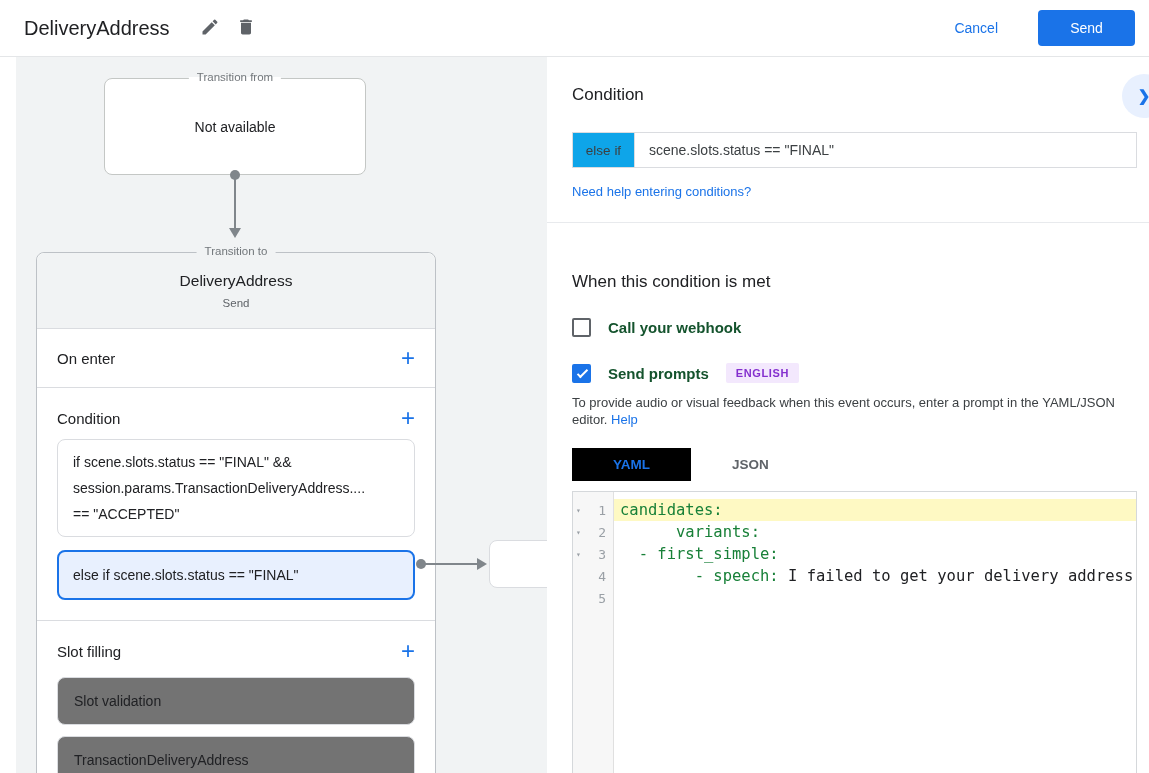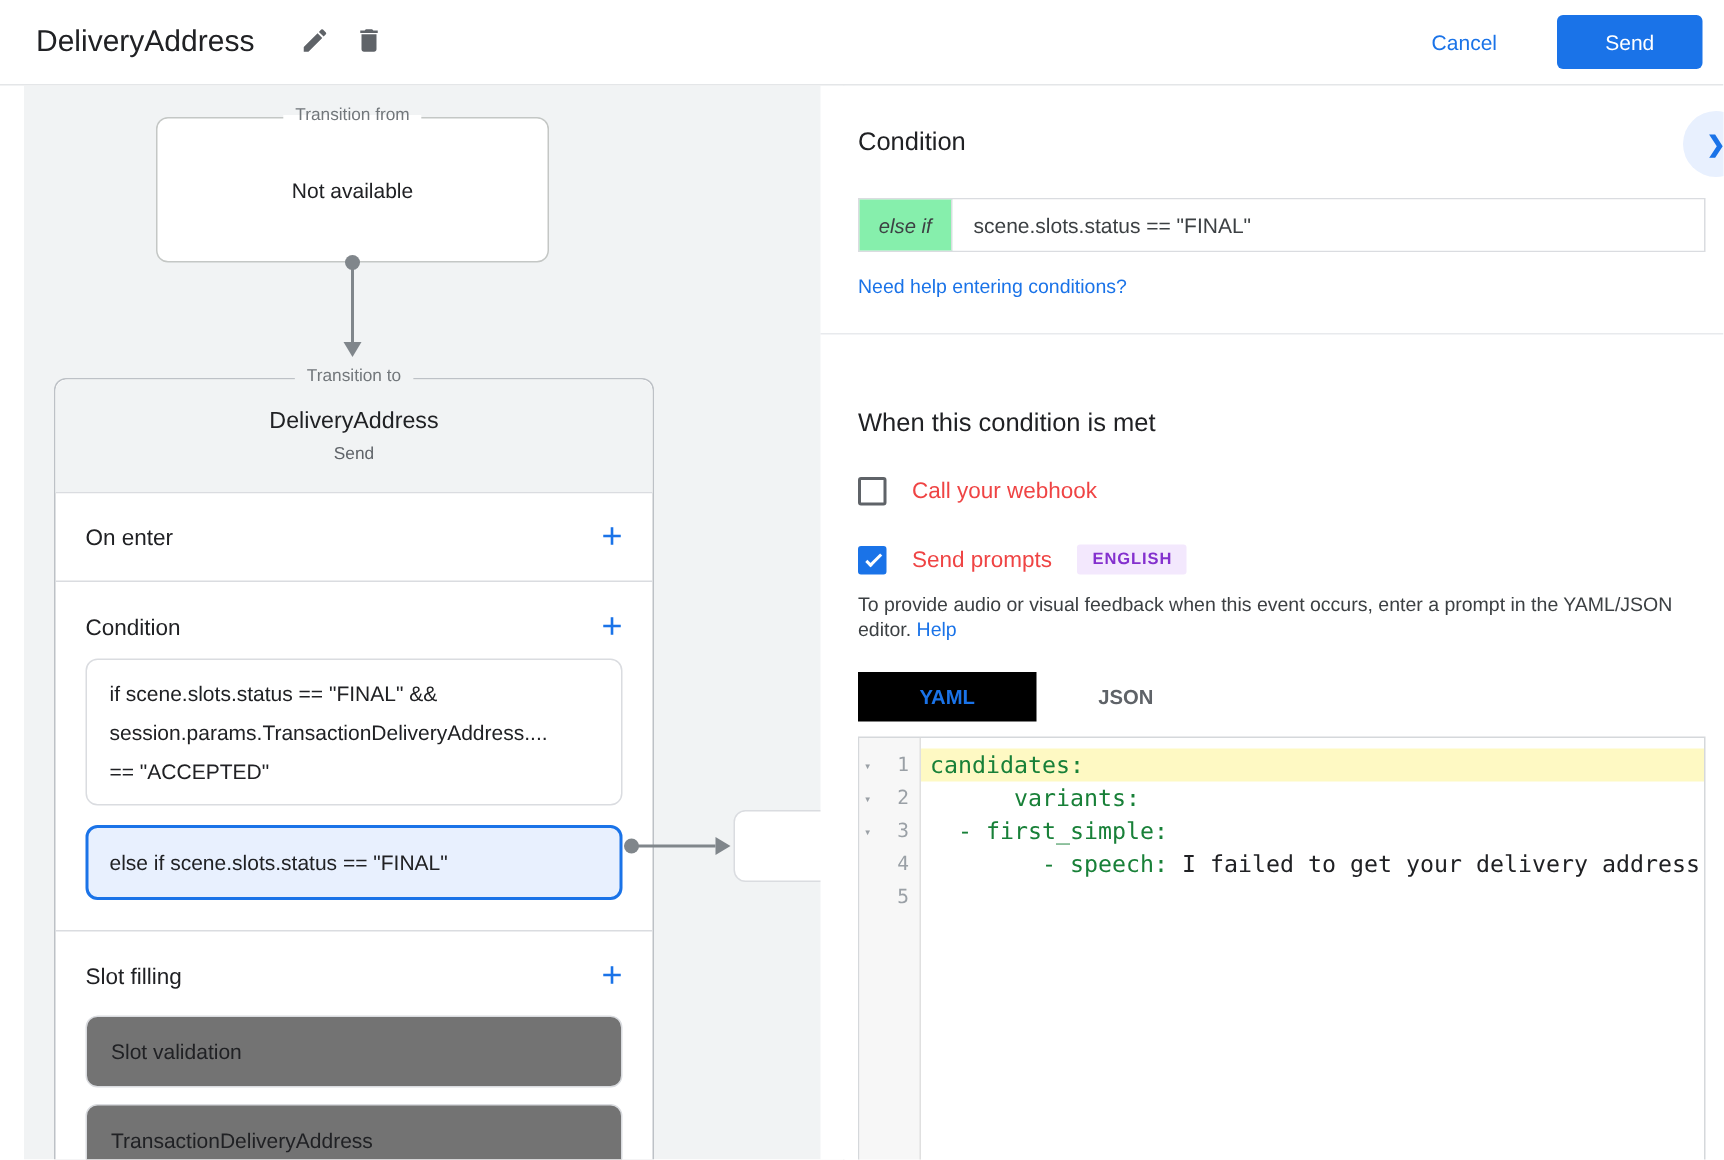--- a/index.html
+++ b/index.html
@@ -72,37 +72,37 @@
   
   .panel { position:absolute; left:547px; top:57px; width:602px; height:716px; background:#fff; }
   .panel-inner { padding:0 0 0 25px; }
   .panel h2 { font-size:17px; font-weight:400; color:#202124; }
   .hd-cond { margin-top:28px; }
   .collapse-btn { position:absolute; right:-17px; top:17px; width:44px; height:44px;
                border-radius:50%; background:#e8f0fe; border:none; cursor:pointer;
                color:#1a73e8; font-size:15px; font-weight:700; }
   .cond-row { margin-top:27px; width:565px; height:36px; display:flex;
                border:1px solid #dadce0; }
-  .op-cell { width:62px; background:#86efac; border-right:1px solid #dadce0;
+  .op-cell { width:62px; background:#0ea5e9; border-right:1px solid #dadce0;
                display:flex; align-items:center; justify-content:center;
-               font-size:13.5px; color:#3c4043;font-style:italic; }
+               font-size:13.5px; color:#3c4043; }
   .expr-input { flex:1; border:none; outline:none; font-family:inherit; font-size:14px;
                color:#3c4043; padding:0 14px; background:#fff; }
   .link { color:#1a73e8; font-size:13px; text-decoration:none; cursor:pointer; }
   .help-row { margin-top:14px; }
   .panel-divider { position:absolute; left:0; right:0; top:165px; border-top:1px solid #e8eaed; }
   .hd-when { margin-top:72px; }
   .check-row { display:flex; align-items:center; margin-top:26px; }
   .checkbox { width:19px; height:19px; border:2px solid #5f6368; border-radius:2px;
                background:#fff; position:relative; cursor:pointer; flex:none; }
   .checkbox.checked { background:#1a73e8; border-color:#1a73e8; }
   .checkbox.checked .mark { position:absolute; left:3px; top:4px; width:11px; height:5px;
                border-left:2px solid #fff; border-bottom:2px solid #fff;
                transform:rotate(-45deg); }
-  .check-label { font-size:15px; font-weight:400; color:#ef4444; margin-left:17px; cursor:pointer; }
+  .check-label { font-size:15px; font-weight:700; color:#14532d; margin-left:17px; cursor:pointer; }
   .badge { margin-left:17px; background:#f3e8fd; color:#8430ce; font-size:11px;
                font-weight:700; letter-spacing:.6px; padding:4px 10px; border-radius:2px; }
   .hint { margin-top:11px; width:562px; font-size:13px; line-height:17px; color:#3c4043; }
   .tabs { margin-top:20px; display:flex; }
   .tab { width:119px; height:33px; background:none; border:none; font-family:inherit;
                font-size:13.5px; font-weight:700; color:#5f6368; cursor:pointer; }
   .tab.active { background:#000000; color:#1a73e8; }
   .editor { margin-top:10px; width:565px; height:302px; border:1px solid #d5d8db;
                display:flex; font-family:"DejaVu Sans Mono", monospace; }
   .gutter { width:41px; background:#f7f7f7; border-right:1px solid #e0e0e0; padding-top:7px; }

